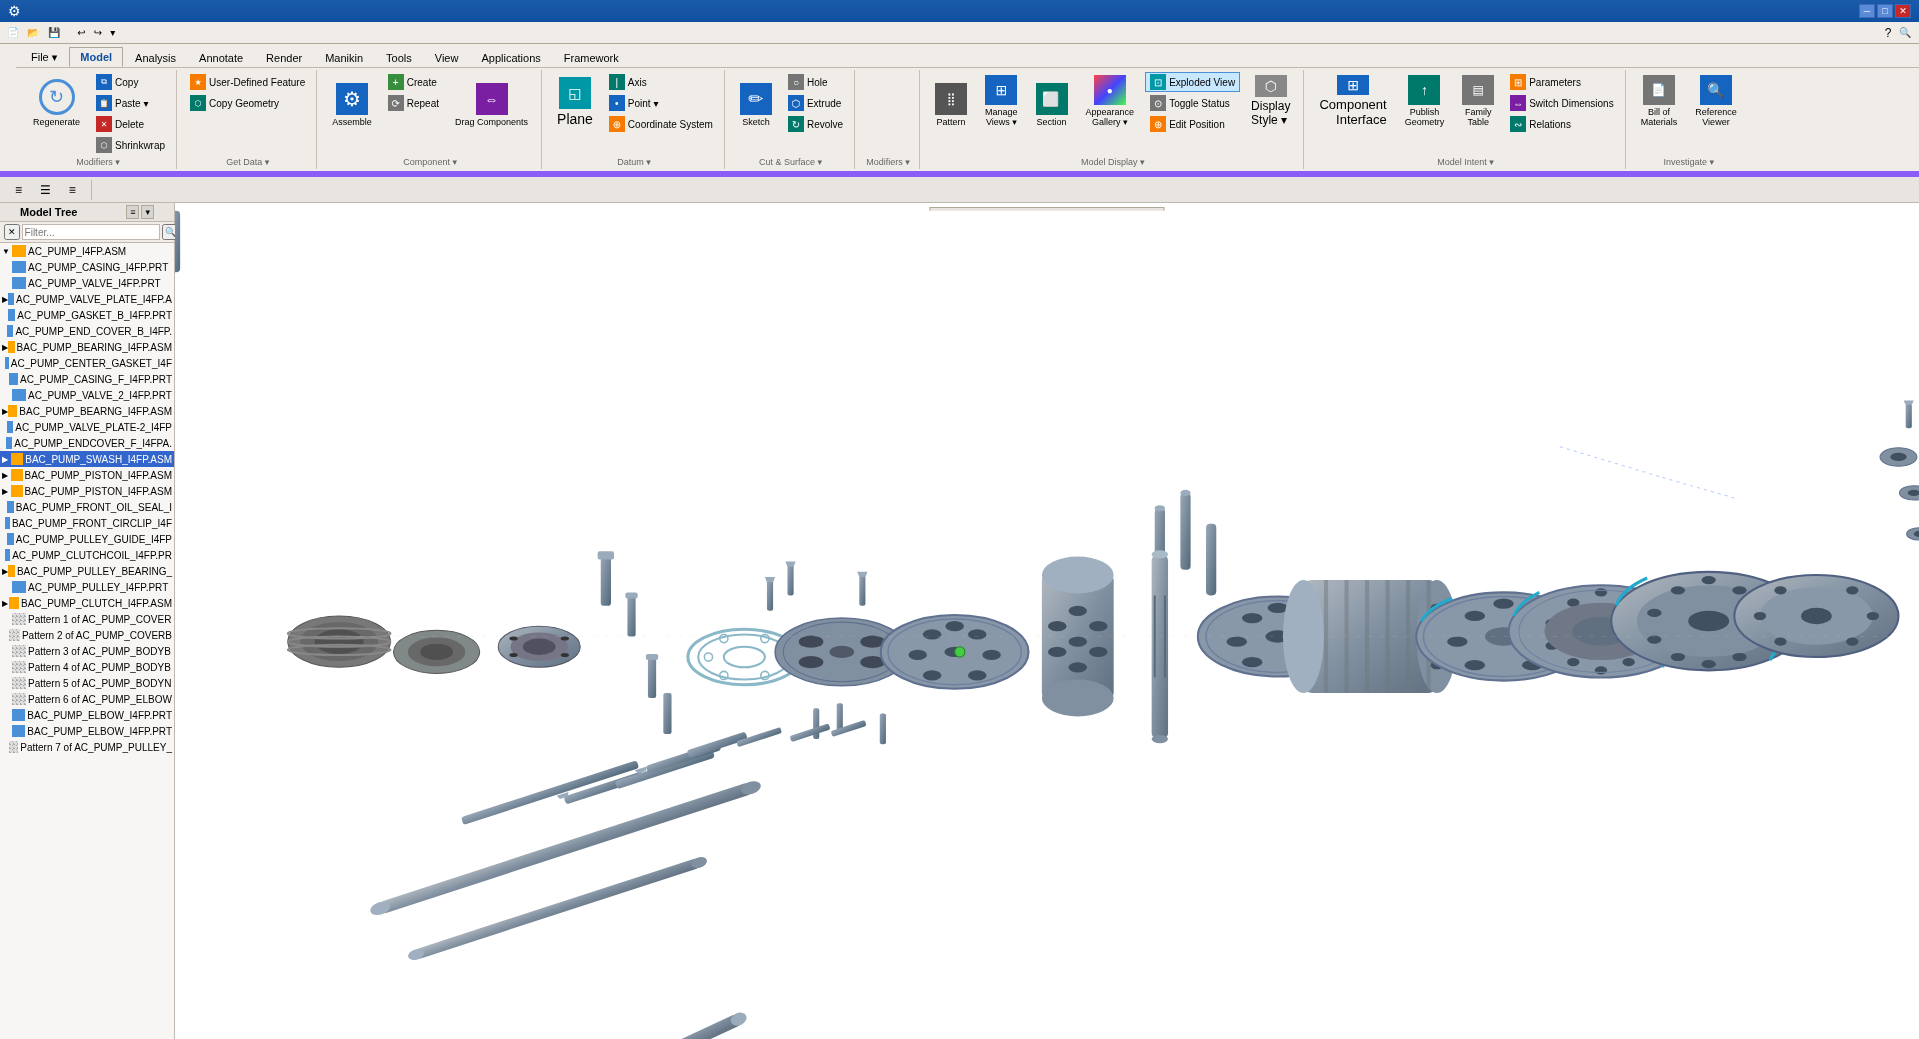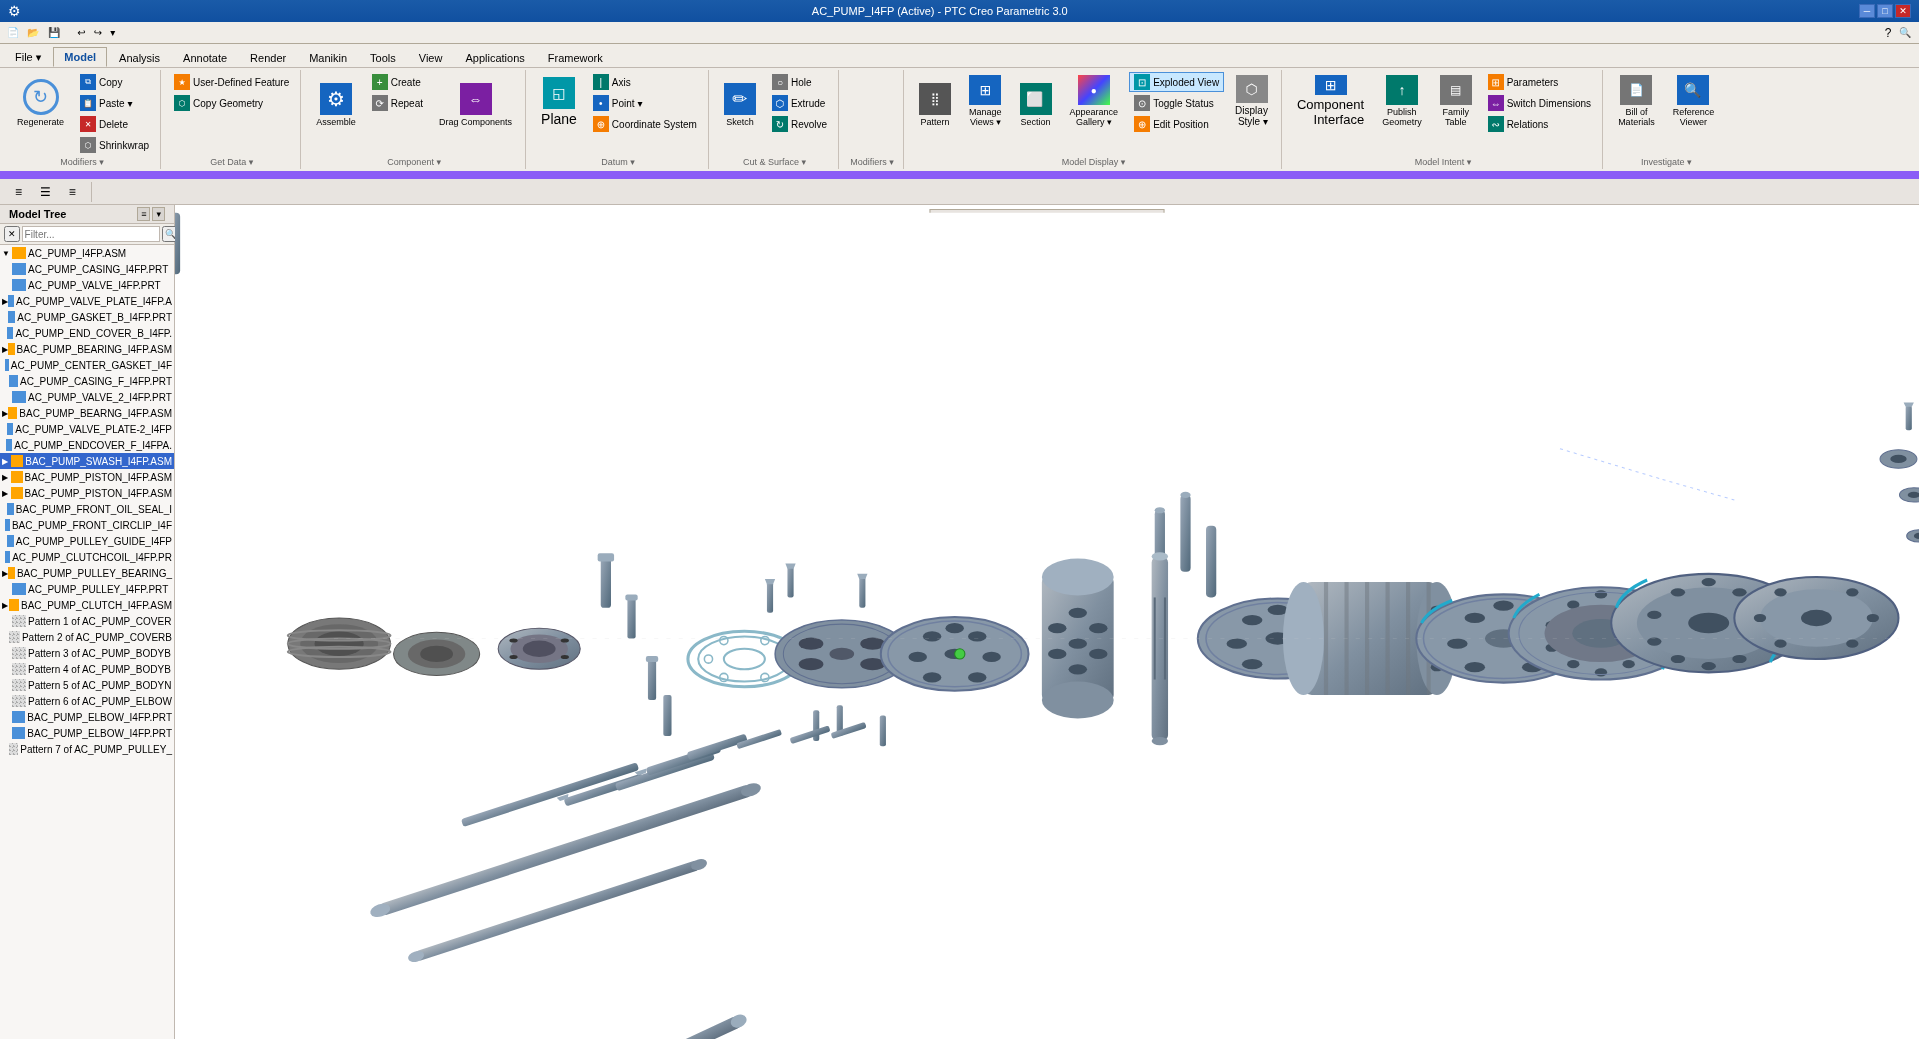--- a/index.html
+++ b/index.html
@@ -28,21 +28,22 @@
       display: flex;
       align-items: center;
       padding: 0 4px;
       gap: 2px;
     }
     .qa-btn { padding: 1px 3px; font-size: 10px; cursor: pointer; display: flex; align-items: center; gap: 2px; }
 
     
     #ribbon {
       background: #f0ede8;
-      border-bottom: 8px solid #8b5cf6;
+      border-bottom: 6px solid #8b5cf6;
+      padding-left: 16px;
     }
     #ribbon-tabs {
       height: 24px;
       display: flex;
       align-items: flex-end;
       padding: 0 4px;
       gap: 1px;
       border-bottom: 1px solid #c0b8b0;
     }
     .ribbon-tab {
@@ -184,21 +185,21 @@
       width: 175px;
       background: #f8f6f4;
       border-right: 1px solid #c0b8b0;
       display: flex;
       flex-direction: column;
     }
     #sidebar-header {
       display: flex;
       align-items: center;
       justify-content: space-between;
-      padding: 2px 9px;
+      padding: 2px 20px;
       background: #e8e4e0;
       border-bottom: 1px solid #c0b8b0;
     }
     #sidebar-title { font-size: 11px; font-weight: bold; }
     #sidebar-controls { display: flex; gap: 2px; }
     .sidebar-ctrl-btn { padding: 1px 3px; font-size: 9px; cursor: pointer; background: #d8d4d0; border: 1px solid #b0a898; }
     #sidebar-filter {
       display: flex;
       align-items: center;
       padding: 2px 4px;
@@ -302,21 +303,20 @@
     .ico-cyan { background: #0097a7; }
     .ico-red { background: #c62828; }
   </style>
 </head>
 <body>
 
 <div id="title-bar">
   <div id="title-bar-left">
     <span style="font-size:14px; color:white;">⚙</span>
   </div>
-  <span id="title-bar-title">AC_PUMP_I4FP (Active) - PTC Creo Parametric 3.0</span>
   <div id="title-bar-controls">
     <div class="title-btn">─</div>
     <div class="title-btn">□</div>
     <div class="title-btn" style="background:#c62828;">✕</div>
   </div>
 </div>
 
 <div id="quick-access">
   <div class="qa-btn">📄</div>
   <div class="qa-btn">📂</div>
@@ -498,21 +498,21 @@
             <div class="ribbon-icon-small ico-gray">⊙</div>
             <span>Toggle Status</span>
           </div>
           <div class="ribbon-btn-small">
             <div class="ribbon-icon-small ico-orange">⊕</div>
             <span>Edit Position</span>
           </div>
         </div>
         <div class="ribbon-btn-large">
           <div class="ribbon-icon-large" style="background:#888;font-size:14px;color:white;">⬡</div>
-          <div style="font-size:10px;text-align:right;">Display<br>Style ▾</div>
+          <div style="font-size:12px;text-align:left;">Display<br>Style ▾</div>
         </div>
       </div>
       <div class="ribbon-group-label">Model Display ▾</div>
     </div>
 
     <div class="ribbon-group">
       <div class="ribbon-group-top">
         <div class="ribbon-btn-large">
           <div class="ribbon-icon-large ico-blue" style="font-size:14px;">⊞</div>
           <div style="font-size:13px;text-align:right;">Component<br>Interface</div>

